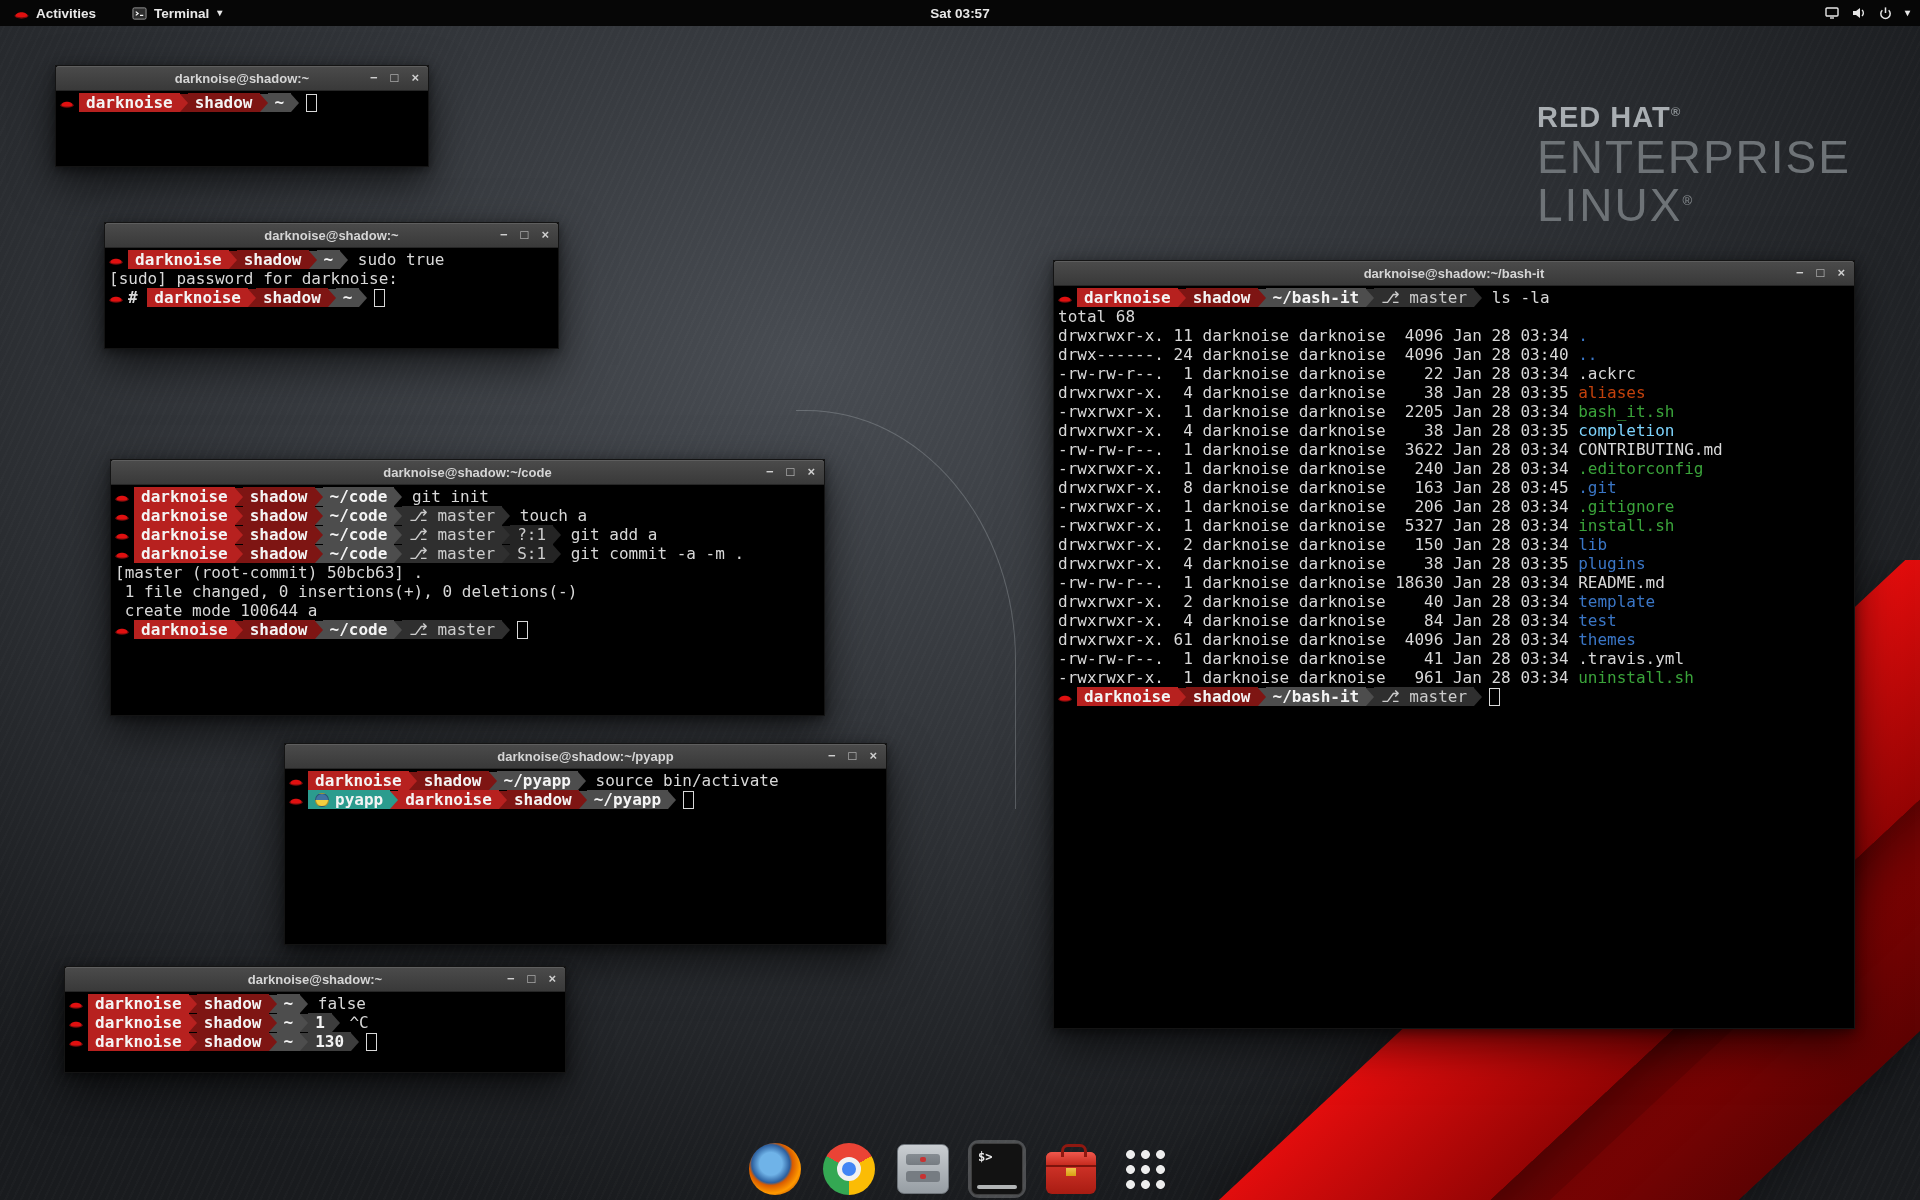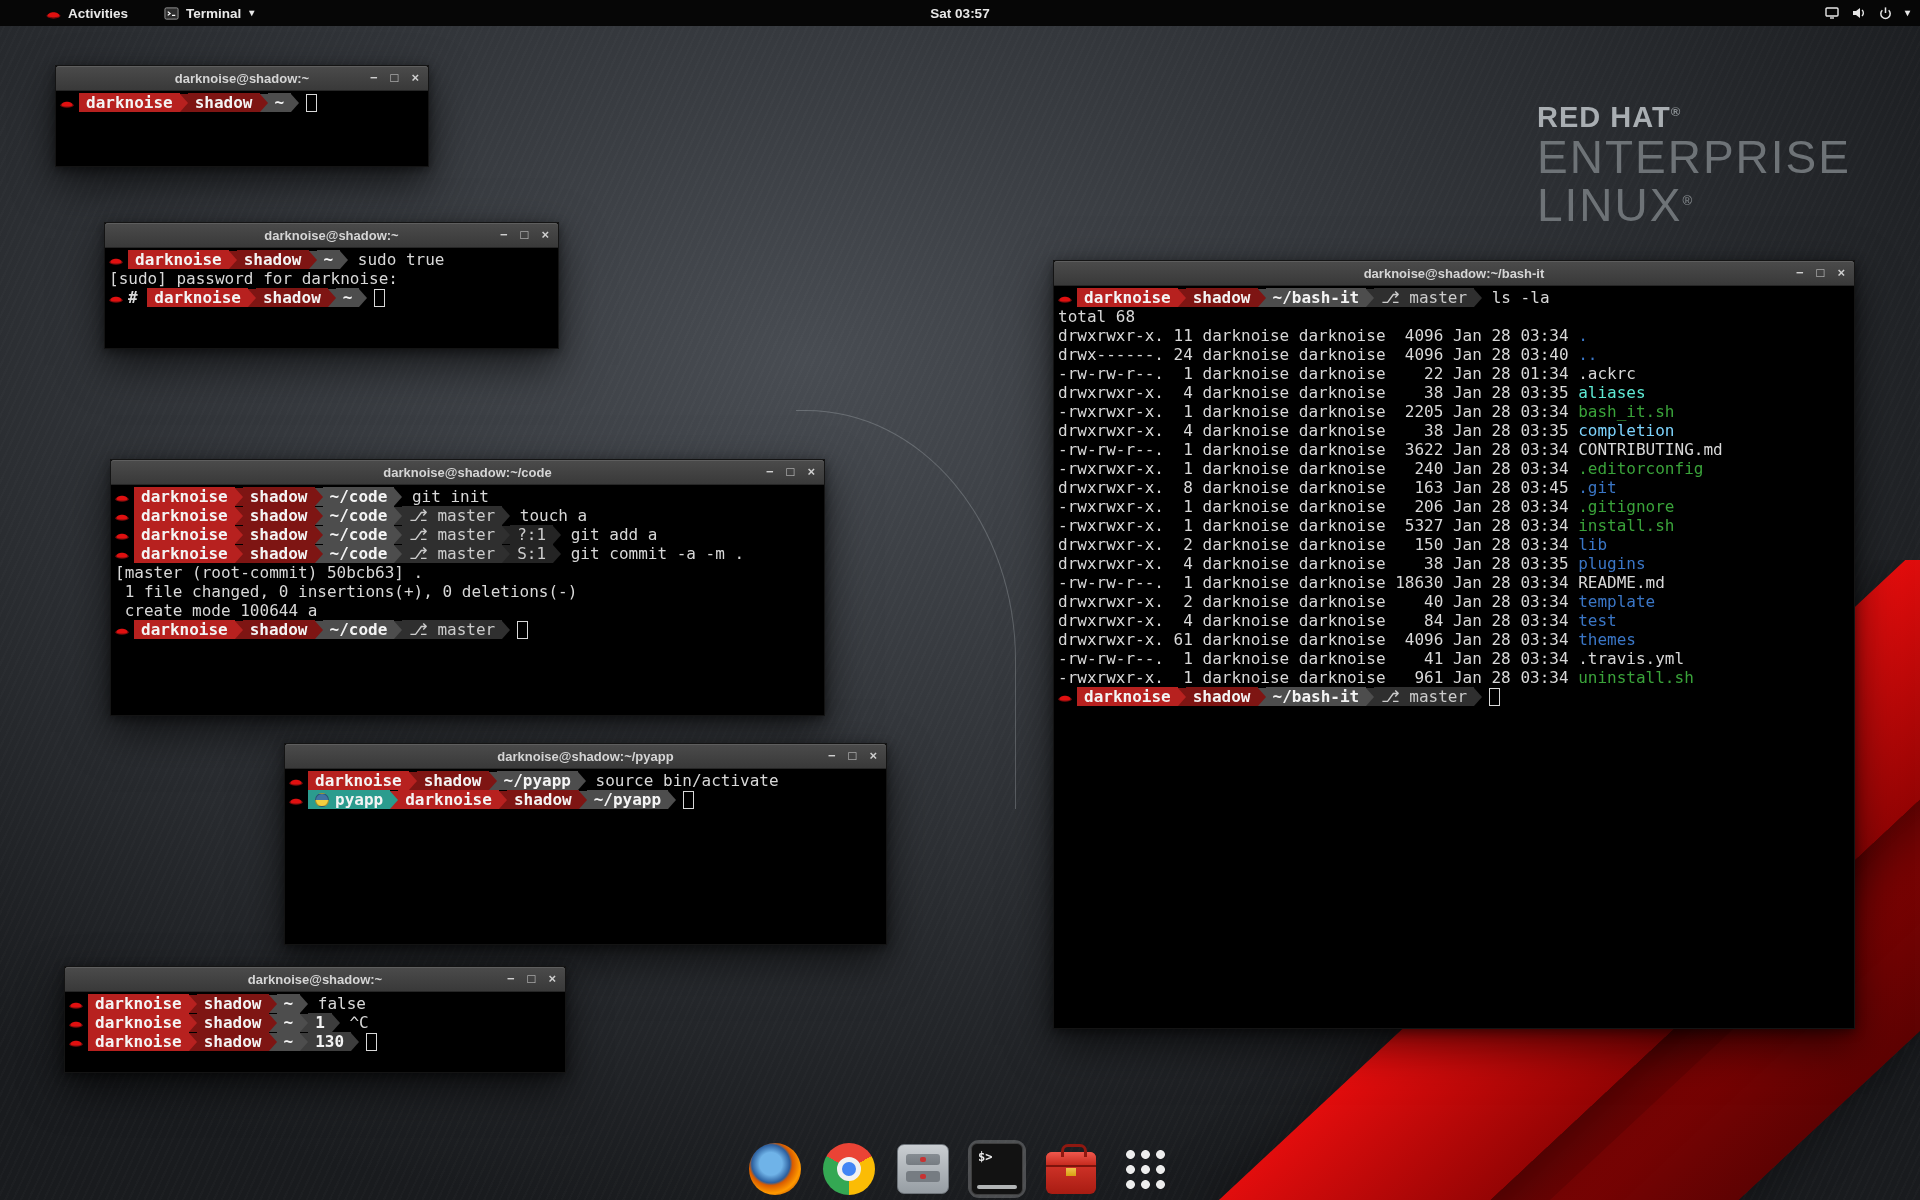--- a/index.html
+++ b/index.html
@@ -5,21 +5,21 @@
   html,body{margin:0;padding:0;background:#1b1d20;}
   #desktop{position:relative;width:1920px;height:1200px;overflow:hidden;
     background-color:#2b2e33;
     background-image:
       repeating-linear-gradient(115deg, rgba(255,255,255,0.016) 0 2px, rgba(0,0,0,0) 2px 7px),
       radial-gradient(1700px 1100px at 42% 30%, rgba(96,101,108,0.55), rgba(24,26,29,0.95) 78%);
     font-family:"Liberation Sans",sans-serif;}
 
   
   #topbar{position:absolute;top:0;left:0;right:0;height:26px;background:#060606;color:#e8e8e8;
-    display:flex;align-items:center;font-size:13.5px;font-weight:600;z-index:60;padding-left:32px;}
+    display:flex;align-items:center;font-size:13.5px;font-weight:600;z-index:60;}
   .tb-left{display:flex;align-items:center;gap:28px;padding-left:10px;}
   .tb-item{display:flex;align-items:center;gap:7px;height:26px;padding:0 4px;cursor:default;}
   .tb-clock{position:absolute;left:50%;transform:translateX(-50%);top:0;height:26px;display:flex;align-items:center;}
   .tb-right{position:absolute;right:10px;top:0;height:26px;display:flex;align-items:center;gap:11px;}
   .caret{font-size:10px;line-height:1;margin-left:1px;}
   .tb-icon{display:flex;align-items:center;}
 
   
   .brand{position:absolute;left:1537px;top:102px;z-index:1;line-height:1.06;}
   .brand-l1{font-size:29px;font-weight:700;letter-spacing:1px;color:#a9aeb2;}
@@ -243,22 +243,22 @@
         </span>
       </div>
       <div class="term-body">
           <div class="term-line"><span class="prompt-hat"><svg width="14" height="12" viewBox="0 0 14 12">
                 <ellipse cx="7" cy="8.2" rx="6.6" ry="2.6" fill="#7a0c0c"></ellipse>
                 <path d="M1.6 8.2 C1.6 3.6 12.4 3.6 12.4 8.2 C12.4 10 1.6 10 1.6 8.2 Z" fill="#e01010"></path>
               </svg></span><span class="pl-seg seg-user" style="background-color: rgb(183, 33, 31);"><span>darknoise</span></span><span class="pl-arrow" style="border-left-color: rgb(183, 33, 31); background-color: rgb(126, 21, 19);"></span><span class="pl-seg seg-host" style="background-color: rgb(126, 21, 19);"><span>shadow</span></span><span class="pl-arrow" style="border-left-color: rgb(126, 21, 19); background-color: rgb(77, 77, 77);"></span><span class="pl-seg seg-path" style="background-color: rgb(77, 77, 77);"><span>~/bash-it</span></span><span class="pl-arrow" style="border-left-color: rgb(77, 77, 77); background-color: rgb(47, 47, 47);"></span><span class="pl-seg seg-git" style="background-color: rgb(47, 47, 47);"><span class="seg-icon">⎇ </span><span>master</span></span><span class="pl-arrow" style="border-left-color: rgb(47, 47, 47);"></span><span class="plain"> ls -la</span></div>
           <div class="term-line"><span class="plain">total 68</span></div>
           <div class="term-line"><span class="plain">drwxrwxr-x. 11 darknoise darknoise  4096 Jan 28 03:34 </span><span class="plain" style="color: rgb(58, 118, 198);">.</span></div>
           <div class="term-line"><span class="plain">drwx------. 24 darknoise darknoise  4096 Jan 28 03:40 </span><span class="plain" style="color: rgb(58, 118, 198);">..</span></div>
-          <div class="term-line"><span class="plain">-rw-rw-r--.  1 darknoise darknoise    22 Jan 28 01:34 .ackrc</span></div>
-          <div class="term-line"><span class="plain">drwxrwxr-x.  4 darknoise darknoise    38 Jan 28 03:35 </span><span class="plain" style="color: #5eead4;">aliases</span></div>
+          <div class="term-line"><span class="plain">-rw-rw-r--.  1 darknoise darknoise    22 Jan 28 03:34 .ackrc</span></div>
+          <div class="term-line"><span class="plain">drwxrwxr-x.  4 darknoise darknoise    38 Jan 28 03:35 </span><span class="plain" style="color: #c2410c;">aliases</span></div>
           <div class="term-line"><span class="plain">-rwxrwxr-x.  1 darknoise darknoise  2205 Jan 28 03:34 </span><span class="plain" style="color: rgb(58, 163, 58);">bash_it.sh</span></div>
           <div class="term-line"><span class="plain">drwxrwxr-x.  4 darknoise darknoise    38 Jan 28 03:35 </span><span class="plain" style="color: #7dd3fc;">completion</span></div>
           <div class="term-line"><span class="plain">-rw-rw-r--.  1 darknoise darknoise  3622 Jan 28 03:34 CONTRIBUTING.md</span></div>
           <div class="term-line"><span class="plain">-rwxrwxr-x.  1 darknoise darknoise   240 Jan 28 03:34 </span><span class="plain" style="color: rgb(58, 163, 58);">.editorconfig</span></div>
           <div class="term-line"><span class="plain">drwxrwxr-x.  8 darknoise darknoise   163 Jan 28 03:45 </span><span class="plain" style="color: rgb(58, 118, 198);">.git</span></div>
           <div class="term-line"><span class="plain">-rwxrwxr-x.  1 darknoise darknoise   206 Jan 28 03:34 </span><span class="plain" style="color: rgb(58, 163, 58);">.gitignore</span></div>
           <div class="term-line"><span class="plain">-rwxrwxr-x.  1 darknoise darknoise  5327 Jan 28 03:34 </span><span class="plain" style="color: rgb(58, 163, 58);">install.sh</span></div>
           <div class="term-line"><span class="plain">drwxrwxr-x.  2 darknoise darknoise   150 Jan 28 03:34 </span><span class="plain" style="color: rgb(58, 118, 198);">lib</span></div>
           <div class="term-line"><span class="plain">drwxrwxr-x.  4 darknoise darknoise    38 Jan 28 03:35 </span><span class="plain" style="color: rgb(58, 118, 198);">plugins</span></div>
           <div class="term-line"><span class="plain">-rw-rw-r--.  1 darknoise darknoise 18630 Jan 28 03:34 README.md</span></div>

